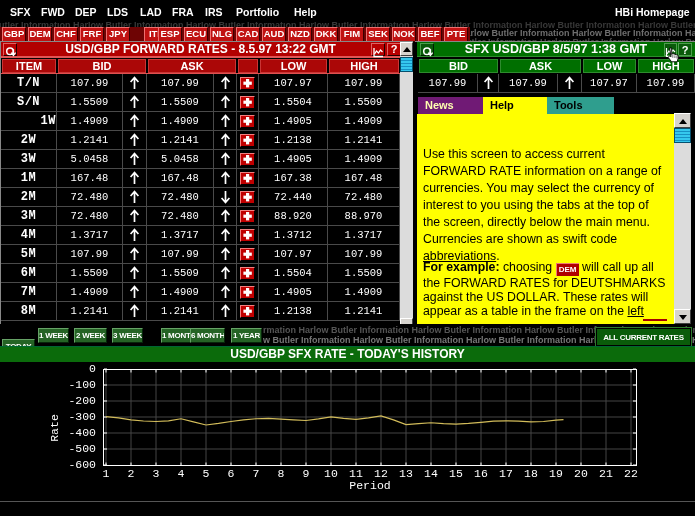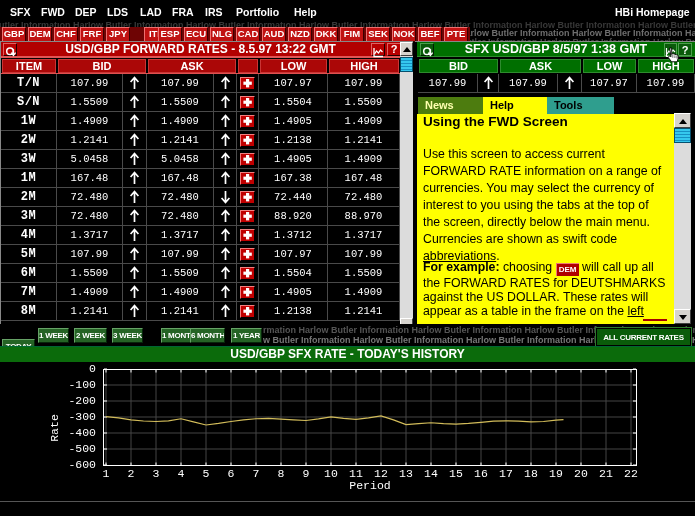--- a/index.html
+++ b/index.html
@@ -127,21 +127,21 @@
         <path d="M7.5 2.5 V14 M3.6 7 L7.5 2.5 L11.4 7" fill="none" stroke="#fff" stroke-width="1.7"></path>
       </svg></div>
     <div class="abs cell plusw" style="left: 237px; top: 93px; width: 22px;">
       <div class="plus"><svg width="13" height="11" viewBox="0 0 13 11">
           <rect x="5" y="1" width="3.2" height="8.4" fill="#fff"></rect>
           <rect x="2.4" y="3.6" width="8.4" height="3.2" fill="#fff"></rect>
         </svg></div>
     </div>
     <div class="abs cell" style="left: 259px; top: 93px; width: 69px;">1.5504</div>
     <div class="abs cell" style="left: 328px; top: 93px; width: 72px;">1.5509</div>
-    <div class="abs cell itemc" style="left: 1px; top: 112px; width: 56px;">1W</div>
+    <div class="abs cell itemc" style="left: 1px; top: 112px; width: 56px; text-align: right;">1W</div>
     <div class="abs cell" style="left: 57px; top: 112px; width: 66px;">1.4909</div>
     <div class="abs cell arrowc" style="left: 123px; top: 112px; width: 24px;"><svg width="15" height="16" viewBox="0 0 15 16" style="margin-top:1px;">
         <path d="M7.5 2.5 V14 M3.6 7 L7.5 2.5 L11.4 7" fill="none" stroke="#fff" stroke-width="1.7"></path>
       </svg></div>
     <div class="abs cell" style="left: 147px; top: 112px; width: 67px;">1.4909</div>
     <div class="abs cell arrowc" style="left: 214px; top: 112px; width: 23px;"><svg width="15" height="16" viewBox="0 0 15 16" style="margin-top:1px;">
         <path d="M7.5 2.5 V14 M3.6 7 L7.5 2.5 L11.4 7" fill="none" stroke="#fff" stroke-width="1.7"></path>
       </svg></div>
     <div class="abs cell plusw" style="left: 237px; top: 112px; width: 22px;">
       <div class="plus"><svg width="13" height="11" viewBox="0 0 13 11">
@@ -361,26 +361,25 @@
       </svg></div>
     <div class="abs cell" style="left: 582px; top: 74px; width: 55px;">107.97</div>
     <div class="abs cell" style="left: 637px; top: 74px; width: 58px;">107.99</div>
   </div>
 
 <svg class="abs" style="left:665px;top:47px;" width="17" height="18" viewBox="0 0 17 18">
     <path d="M4.6 1 h2.1 v6.5 l1.2-0.9 3.7 1.2 1.6 0.6 v2.8 l-1.1 3.6 h-5.5 l-3.4-4.4 1.2-1.5 1.7 0.7 z" fill="#fff" stroke="#000" stroke-width="0.9"></path>
     <path d="M7.8 8 v2.8 M9.9 8.4 v2.6 M11.9 9 v2.4" stroke="#000" stroke-width="0.6" fill="none"></path>
   </svg>
 
-<div class="abs ptab" style="left:418px;width:65px;background:#4d7c0f;color:#ffffb0;">News</div>
+<div class="abs ptab" style="left:418px;width:65px;background:#701a75;color:#ffffb0;">News</div>
 <div class="abs ptab" style="left:483px;width:64px;background:#ff0;color:#000;">Help</div>
 <div class="abs ptab" style="left:547px;width:67px;background:#2f9e8e;color:#000;">Tools</div>
 
 <div class="abs" id="yellow">
- <div class="abs" style="left:6px;top:0px;font-weight:bold;font-size:13.5px;">Using the FWD Screen</div>
  <div class="abs" style="left:6px;top:32px;line-height:17px;">Use this screen to access current<br>FORWARD RATE information on a range of<br>currencies. You may select the currency of<br>interest to you using the tabs at the top of<br>the screen, directly below the main menu.<br>Currencies are shown as swift code<br><span style="text-decoration:underline;">abbreviations</span>.</div>
  <div class="abs" style="left:6px;top:146px;line-height:14.2px;"><b>For example:</b> choosing <span style="display:inline-block;background:#b00000;color:#fff;font-weight:bold;font-size:8px;width:22px;height:12px;text-align:center;line-height:12px;border-top:1px solid #e77;border-left:1px solid #e77;vertical-align:-1px;">DEM</span> will call up all<br>the FORWARD RATES for DEUTSHMARKS<br>against the US DOLLAR. These rates will<br>appear as a table in the frame on the <span style="text-decoration:underline;">left</span></div>
  <div class="abs" style="left:226px;top:205px;width:24px;height:2px;background:#a50000;"></div>
 </div>
 
 <div class="abs" style="left:674px;top:113px;width:17px;height:211px;background:#dcdcdc;"></div>
 <div class="abs sbtn" style="left:674px;top:113px;width:17px;height:15px;">
     <div class="tri-up" style="left:4px;top:5px;"></div>
   </div>
 <div class="abs thumb" style="left:674px;top:128px;width:17px;height:15px;"></div>

